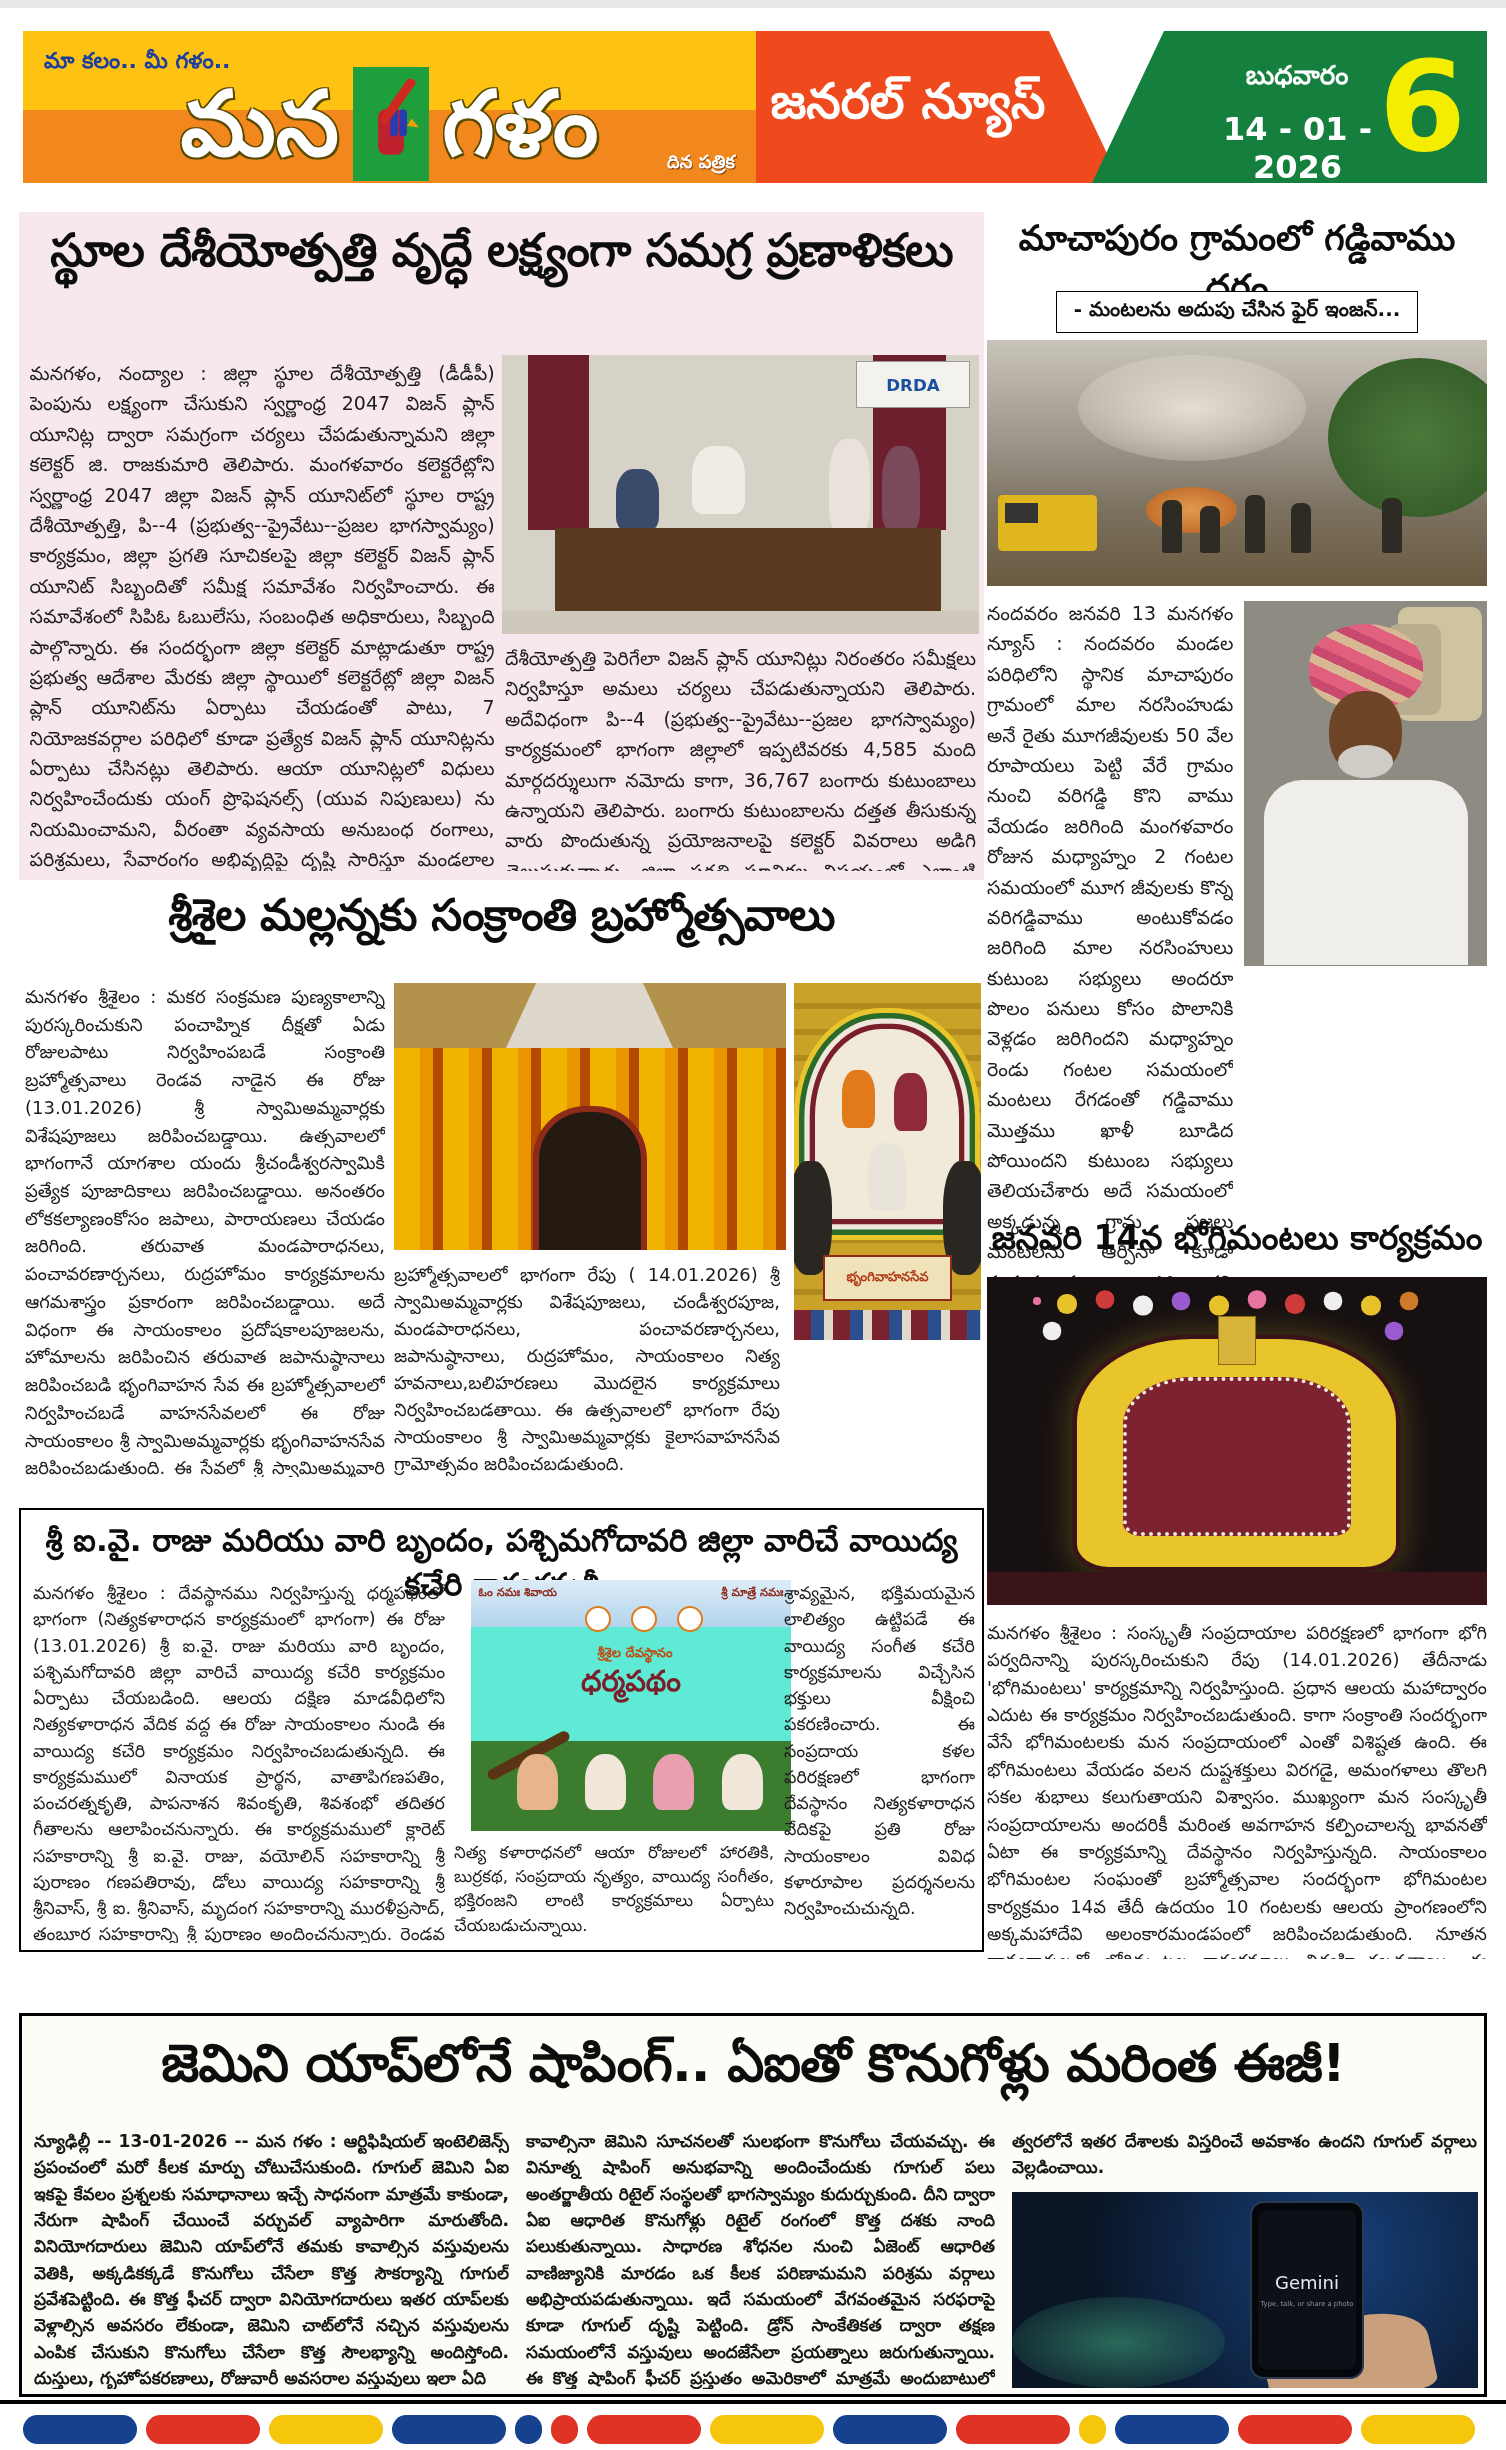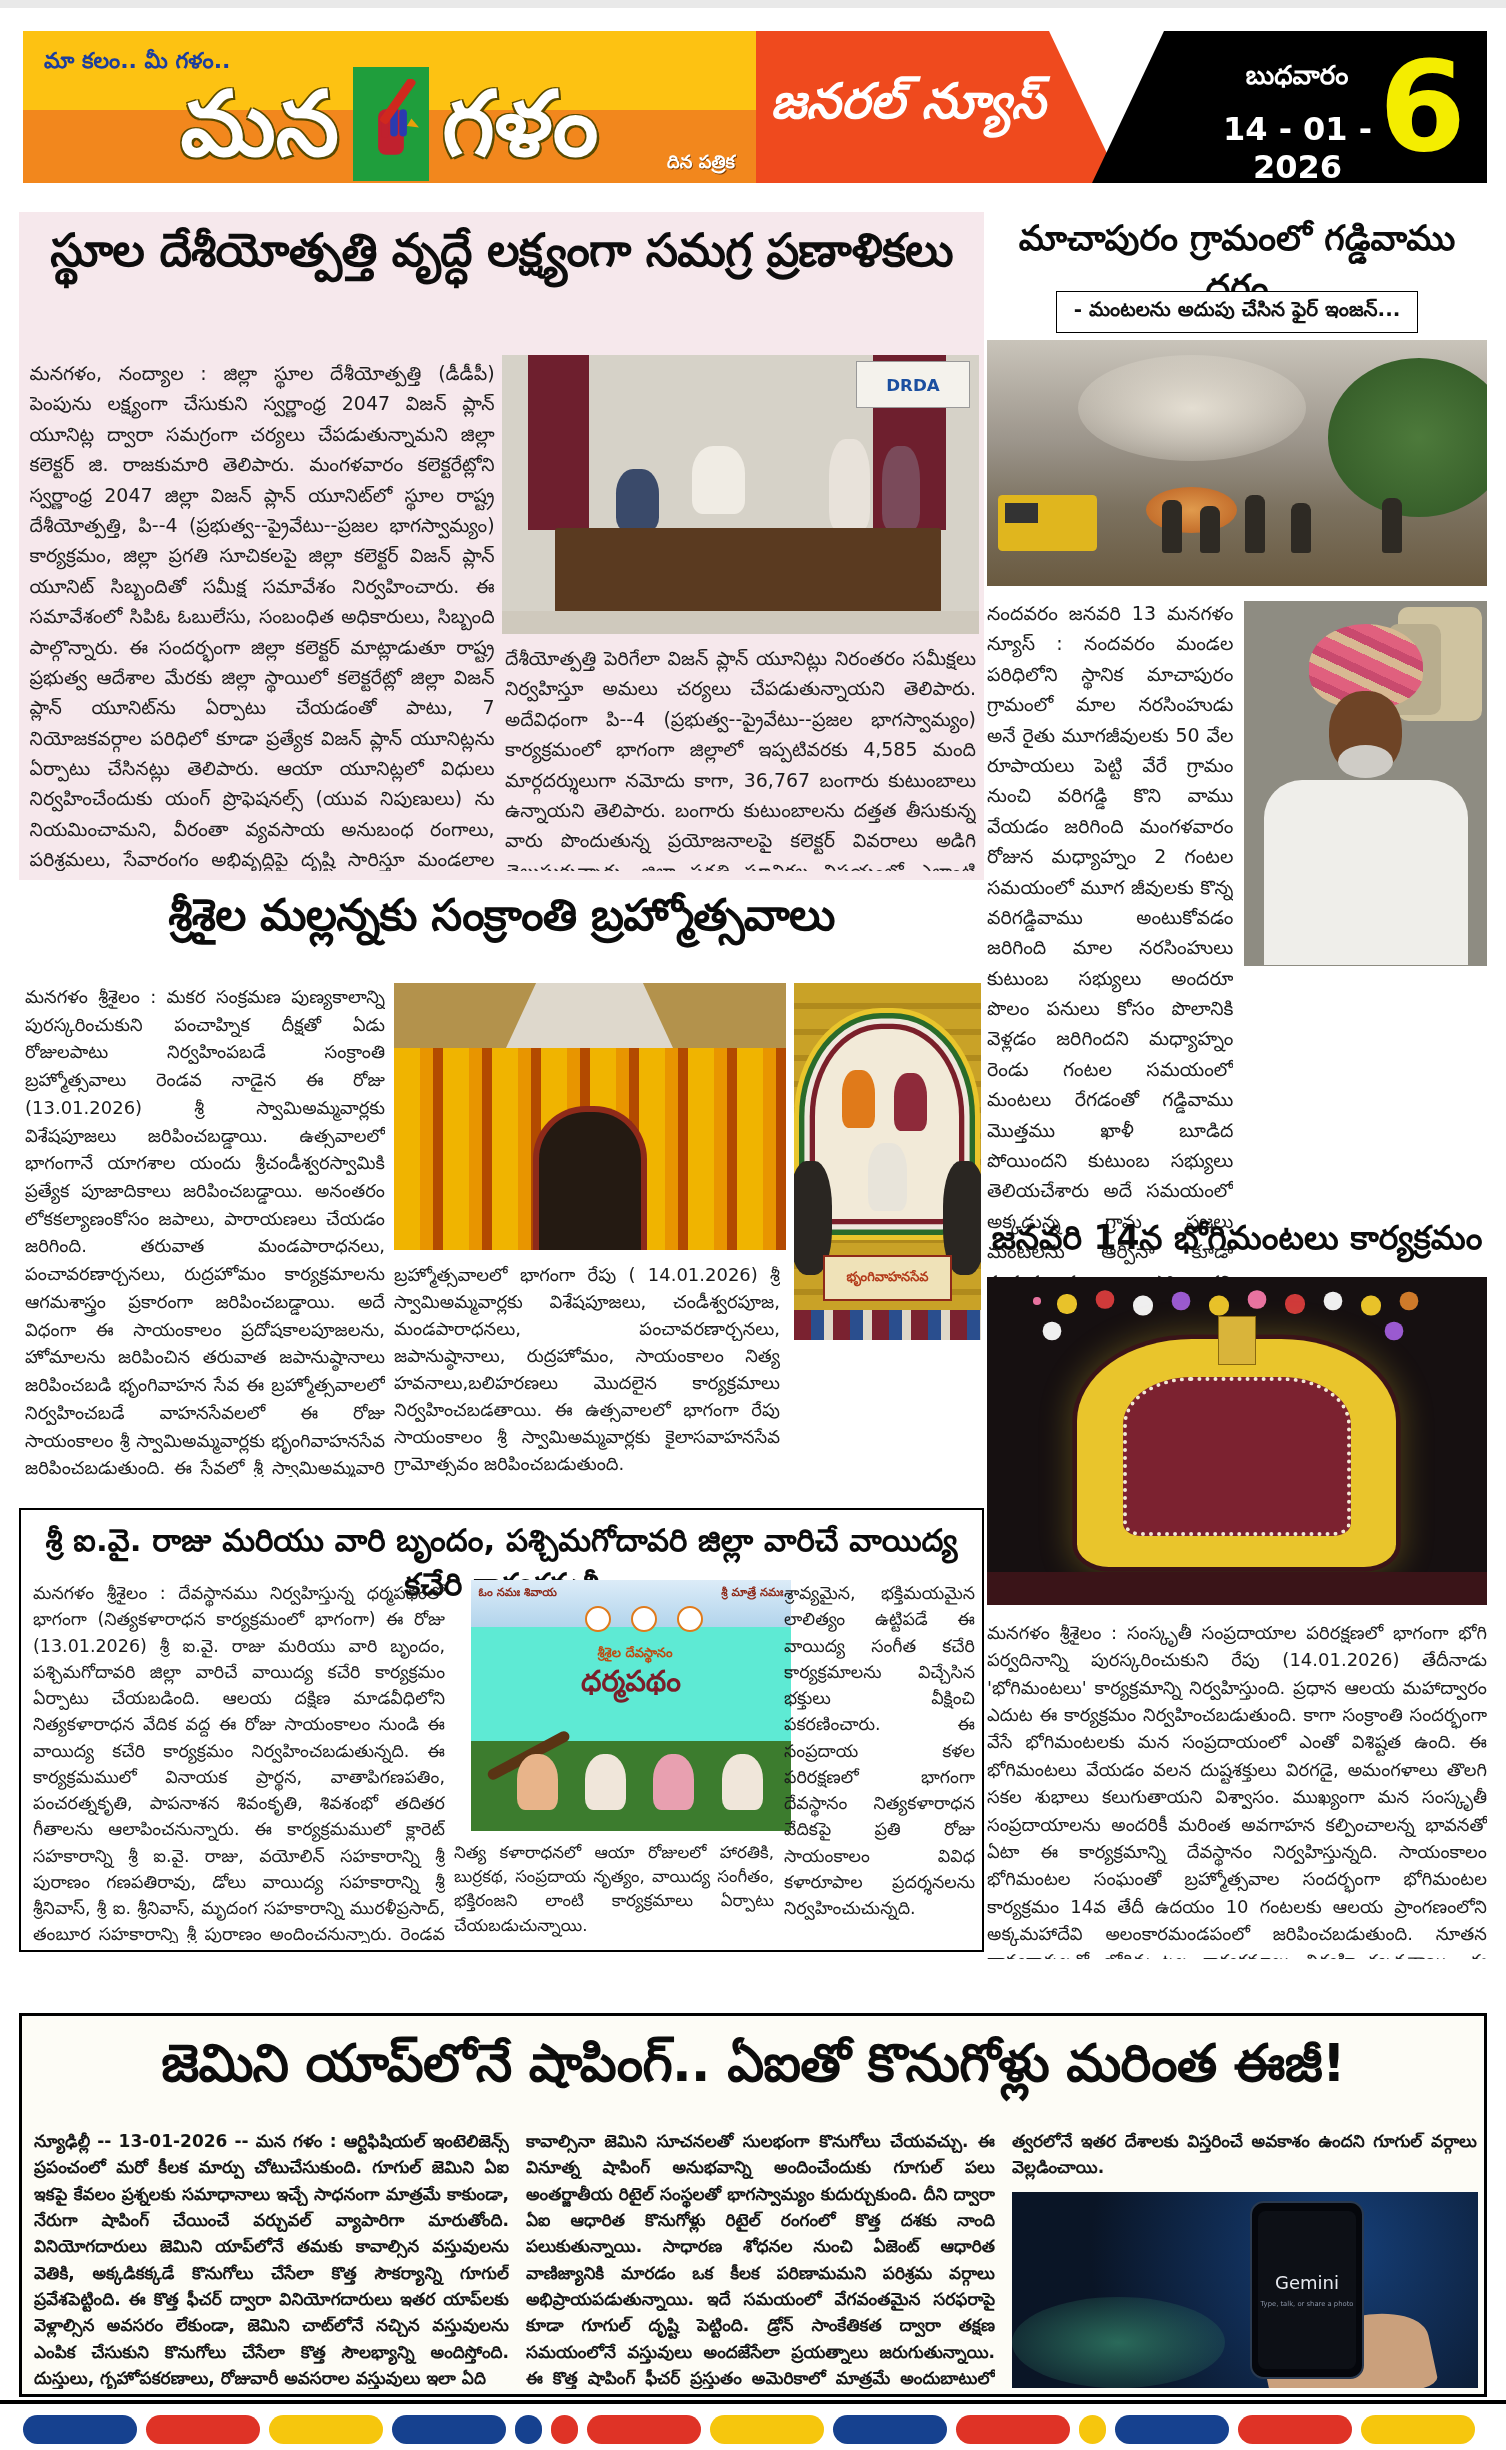--- a/index.html
+++ b/index.html
@@ -12,24 +12,24 @@
     background:linear-gradient(#fdc212 0 52%, #f2871d 52% 100%); }
   .tagline { position:absolute; left:21px; top:16.7px; font-size:22px; font-weight:bold; color:#1c3e9e; }
   .masthead-row { position:absolute; left:0; top:36px; width:100%; display:flex; justify-content:center; align-items:center; gap:13.7px; }
   .masthead-word { font-size:90px; font-weight:bold; color:#fff; line-height:1;
     text-shadow:2.3px 2.3px 0 #5a4a00, -1.5px -1.5px 0 #5a4a00, 1.5px -1.5px 0 #5a4a00, -1.5px 1.5px 0 #5a4a00; }
   .emblem { width:76px; height:114px; background:#1f9e3c; display:flex; align-items:center; justify-content:center; }
   .paper-type { position:absolute; right:21px; bottom:6px; font-size:18px; font-weight:bold; color:#fff; text-shadow:0.8px 0.8px 0 #7a3a00; }
 
   .banner-orange { position:absolute; left:756px; top:23px; width:365px; height:152px; background:#ef4a1e;
     clip-path:polygon(0 0, calc(100% - 72px) 0, 100% 100%, 0 100%);
-    display:flex; align-items:center; justify-content:center;font-style:italic; }
+    display:flex; align-items:center; justify-content:center; }
   .banner-orange .txt { font-size:49px; font-weight:bold; color:#fff; padding-right:61px; }
 
-  .header-blue { position:absolute; left:1092px; top:23px; width:395px; height:152px; background:#000000;
+  .header-blue { position:absolute; left:1092px; top:23px; width:395px; height:152px; background:#15803d;
     clip-path:polygon(72px 0, 100% 0, 100% 100%, 0 100%); }
   .hb-day { position:absolute; left:114px; top:29px; width:182px; text-align:center; font-size:26px; font-weight:bold; color:#fff; }
   .hb-date { position:absolute; left:99px; top:79px; width:213px; text-align:center; font-size:32px; font-weight:bold; color:#fff; }
   .hb-page { position:absolute; right:21px; top:4.6px; font-size:125px; line-height:141px; font-weight:bold; color:#f4ed00; }
 
   
   .headline { font-weight:bold; color:#0d0d0d; text-align:center; }
   .subhead-box { border:1.5px solid #000; background:#fff; font-weight:bold; font-size:20px; color:#111;
     padding:5.3px 16.7px; width:fit-content; margin:9px auto 0; max-width:92%; }
   .body-text { font-size:19px; line-height:1.6; color:#1c1c1c; text-align:justify; overflow:hidden; }

